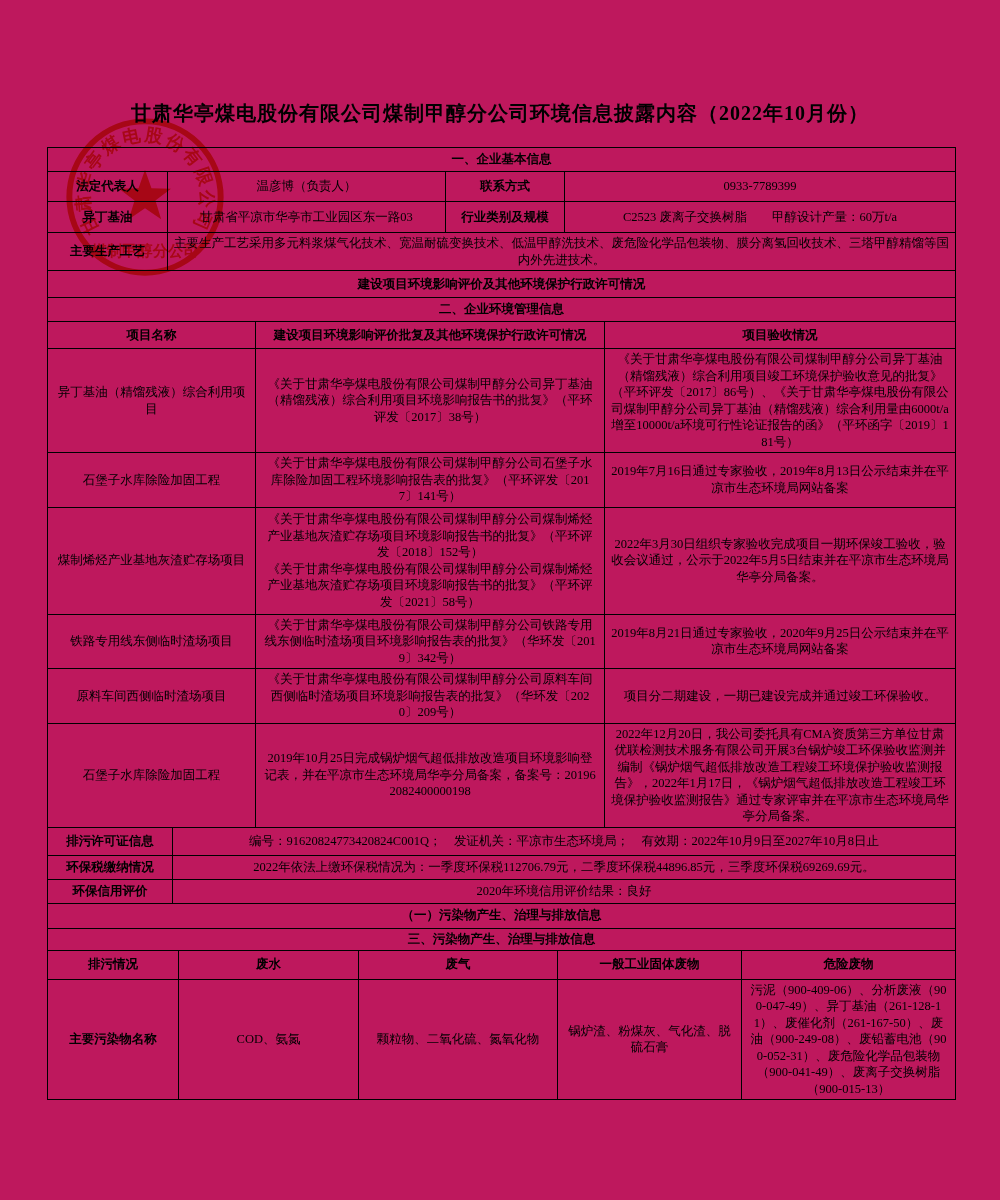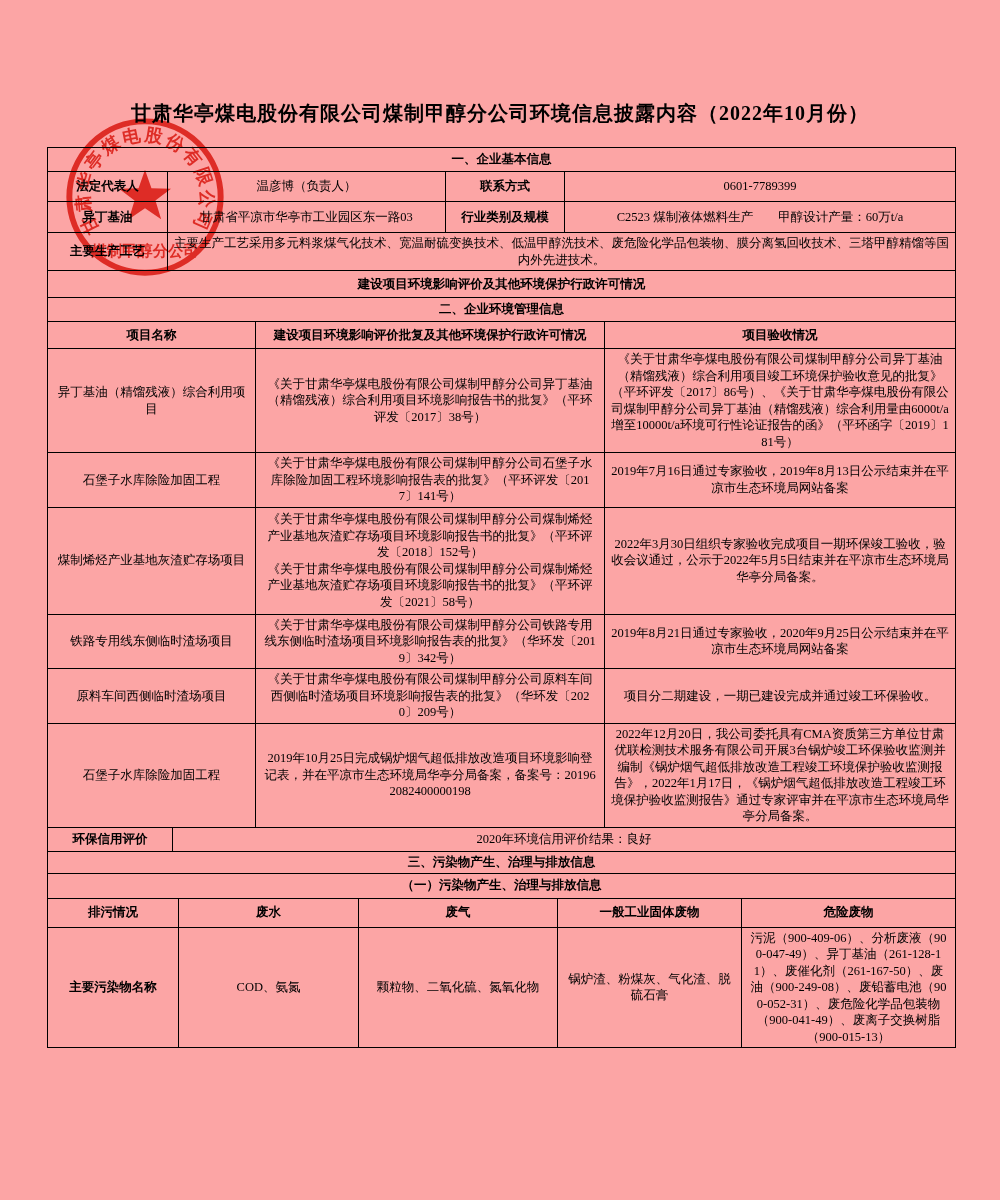--- a/index.html
+++ b/index.html
@@ -1,16 +1,16 @@
 <!DOCTYPE html>
 <html><head>
 <meta charset="utf-8">
 <style>
   html,body{margin:0;padding:0;background:#888;}
-  .page{position:relative;width:1000px;height:1200px;background:#fca5a5;overflow:hidden;
+  .page{position:relative;width:1000px;height:1200px;background:#be185d;overflow:hidden;
         font-family:"Liberation Serif","DejaVu Serif",serif;color:#000;}
   .title{position:absolute;top:100px;left:0;width:1000px;text-align:center;
          font-size:20px;font-weight:bold;letter-spacing:1px;}
   .doc{position:absolute;left:47px;top:148px;width:908px;}
   table.t{border-collapse:collapse;table-layout:fixed;width:908px;margin-top:-1px;border-radius:12px;}
   table.t td{border:1px solid #000;font-size:12.5px;line-height:1.32;padding:2px 6px;
              text-align:center;vertical-align:middle;word-break:break-all;box-sizing:border-box;}
   td.sec{font-weight:bold;text-align:left;padding-left:8px;font-size:13px;}
   td.lbl{font-weight:bold;}
   td.left{text-align:left;}
@@ -46,27 +46,27 @@
           <col style="width:120px">
           <col style="width:278px">
           <col style="width:119px">
           <col style="width:391px">
         </colgroup>
       <tbody>
       <tr style="height:30px">
         <td class="lbl">法定代表人</td>
         <td>温彦博（负责人）</td>
         <td class="lbl">联系方式</td>
-        <td>0601-7789399</td>
+        <td>0933-7789399</td>
       </tr>
       <tr style="height:31px">
         <td class="lbl">异丁基油</td>
         <td>甘肃省平凉市华亭市工业园区东一路03</td>
         <td class="lbl">行业类别及规模</td>
-        <td>C2523 煤制液体燃料生产　　甲醇设计产量：60万t/a</td>
+        <td>C2523 废离子交换树脂　　甲醇设计产量：60万t/a</td>
       </tr>
       <tr style="height:33px">
         <td class="lbl">主要生产工艺</td>
         <td colspan="3" class="left just">主要生产工艺采用多元料浆煤气化技术、宽温耐硫变换技术、低温甲醇洗技术、废危险化学品包装物、膜分离氢回收技术、三塔甲醇精馏等国内外先进技术。</td>
       </tr>
     </tbody>
       </table>
 
     <table class="t">
       <colgroup>
@@ -127,37 +127,45 @@
       </tr>
     </tbody>
       </table>
 
     <table class="t">
       <colgroup>
           <col style="width:125px">
           <col style="width:783px">
         </colgroup>
       <tbody>
+          <tr style="height:28px">
+        <td class="lbl">排污许可证信息</td>
+        <td class="left">编号：91620824773420824C001Q；　发证机关：平凉市生态环境局；　有效期：2022年10月9日至2027年10月8日止</td>
+      </tr>
+      <tr style="height:24px">
+        <td class="lbl">环保税缴纳情况</td>
+        <td class="left">2022年依法上缴环保税情况为：一季度环保税112706.79元，二季度环保税44896.85元，三季度环保税69269.69元。</td>
+      </tr>
       <tr style="height:24px">
         <td class="lbl">环保信用评价</td>
         <td class="left">2020年环境信用评价结果：良好</td>
       </tr>
     </tbody>
       </table>
 
     <table class="t">
       <colgroup>
           <col style="width:908px">
         </colgroup>
       <tbody>
-          <tr style="height:22px">
+          <tr style="height:25px">
+            <td class="sec">（一）污染物产生、治理与排放信息</td>
+          </tr>
+      <tr style="height:22px">
             <td class="sec">三、污染物产生、治理与排放信息</td>
-          </tr>
-      <tr style="height:25px">
-            <td class="sec">（一）污染物产生、治理与排放信息</td>
           </tr>
     </tbody>
       </table>
 
     <table class="t">
       <colgroup>
           <col style="width:131px">
           <col style="width:180px">
           <col style="width:199px">
           <col style="width:184px">

